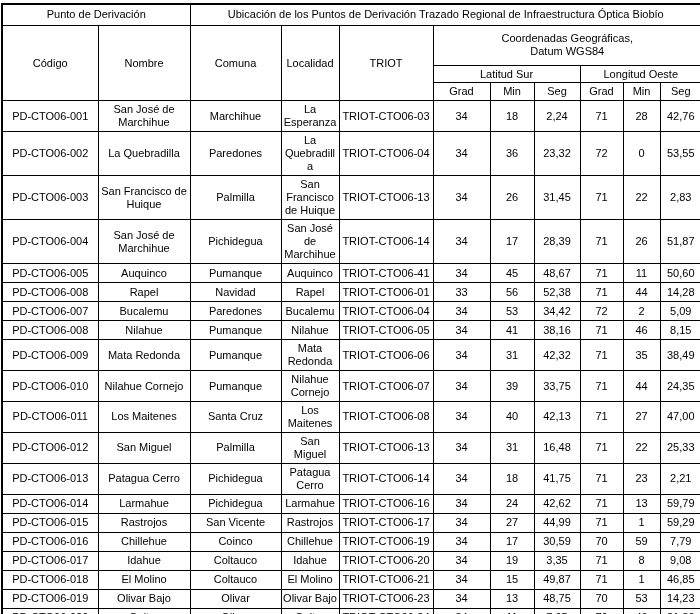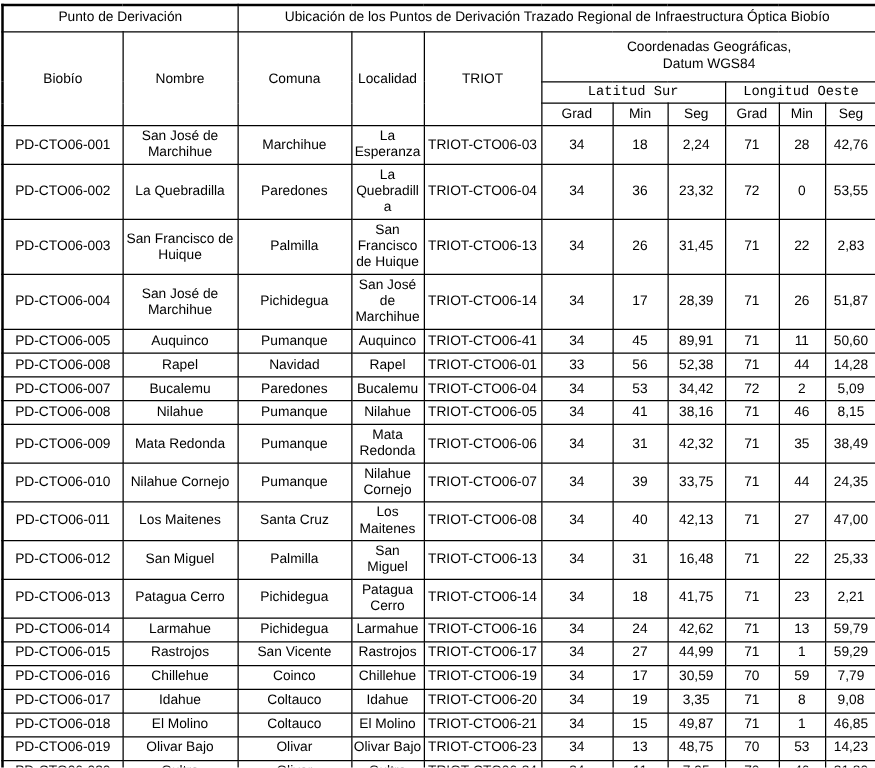--- a/index.html
+++ b/index.html
@@ -37,21 +37,20 @@
   .deriv-table tr.top-row th {
     font-weight: normal;
     height: 21px;
   }
   .deriv-table tr.coord-row th.coord-cell {
     height: 40px;
     white-space: pre-line;
   }
   .deriv-table tr.latlon-row th {
     height: 17px;
-    font-family: Liberation Mono, monospace;
   }
   .deriv-table tr.gms-row th {
     height: 18px;
   }
   .deriv-table tbody td {
     height: 19px;
   }
 </style>
 </head>
 <body>
@@ -70,21 +69,21 @@
       <col style="width:43px">
       <col style="width:37px">
       <col style="width:42px">
     </colgroup>
     <thead>
       <tr class="top-row">
         <th colspan="2">Punto de Derivación</th>
         <th colspan="9">Ubicación de los Puntos de Derivación Trazado Regional de Infraestructura Óptica Biobío</th>
       </tr>
       <tr class="coord-row">
-        <th rowspan="3">Biobío</th>
+        <th rowspan="3">Código</th>
         <th rowspan="3">Nombre</th>
         <th rowspan="3">Comuna</th>
         <th rowspan="3">Localidad</th>
         <th rowspan="3">TRIOT</th>
         <th colspan="6" class="coord-cell">Coordenadas Geográficas,
 Datum WGS84</th>
       </tr>
       <tr class="latlon-row">
         <th colspan="3">Latitud Sur</th>
         <th colspan="3">Longitud Oeste</th>
@@ -152,21 +151,21 @@
           <td>51,87</td>
         </tr>
         <tr>
           <td>PD-CTO06-005</td>
           <td>Auquinco</td>
           <td>Pumanque</td>
           <td>Auquinco</td>
           <td>TRIOT-CTO06-41</td>
           <td>34</td>
           <td>45</td>
-          <td>89,91</td>
+          <td>48,67</td>
           <td>71</td>
           <td>11</td>
           <td>50,60</td>
         </tr>
         <tr>
           <td>PD-CTO06-008</td>
           <td>Rapel</td>
           <td>Navidad</td>
           <td>Rapel</td>
           <td>TRIOT-CTO06-01</td>

